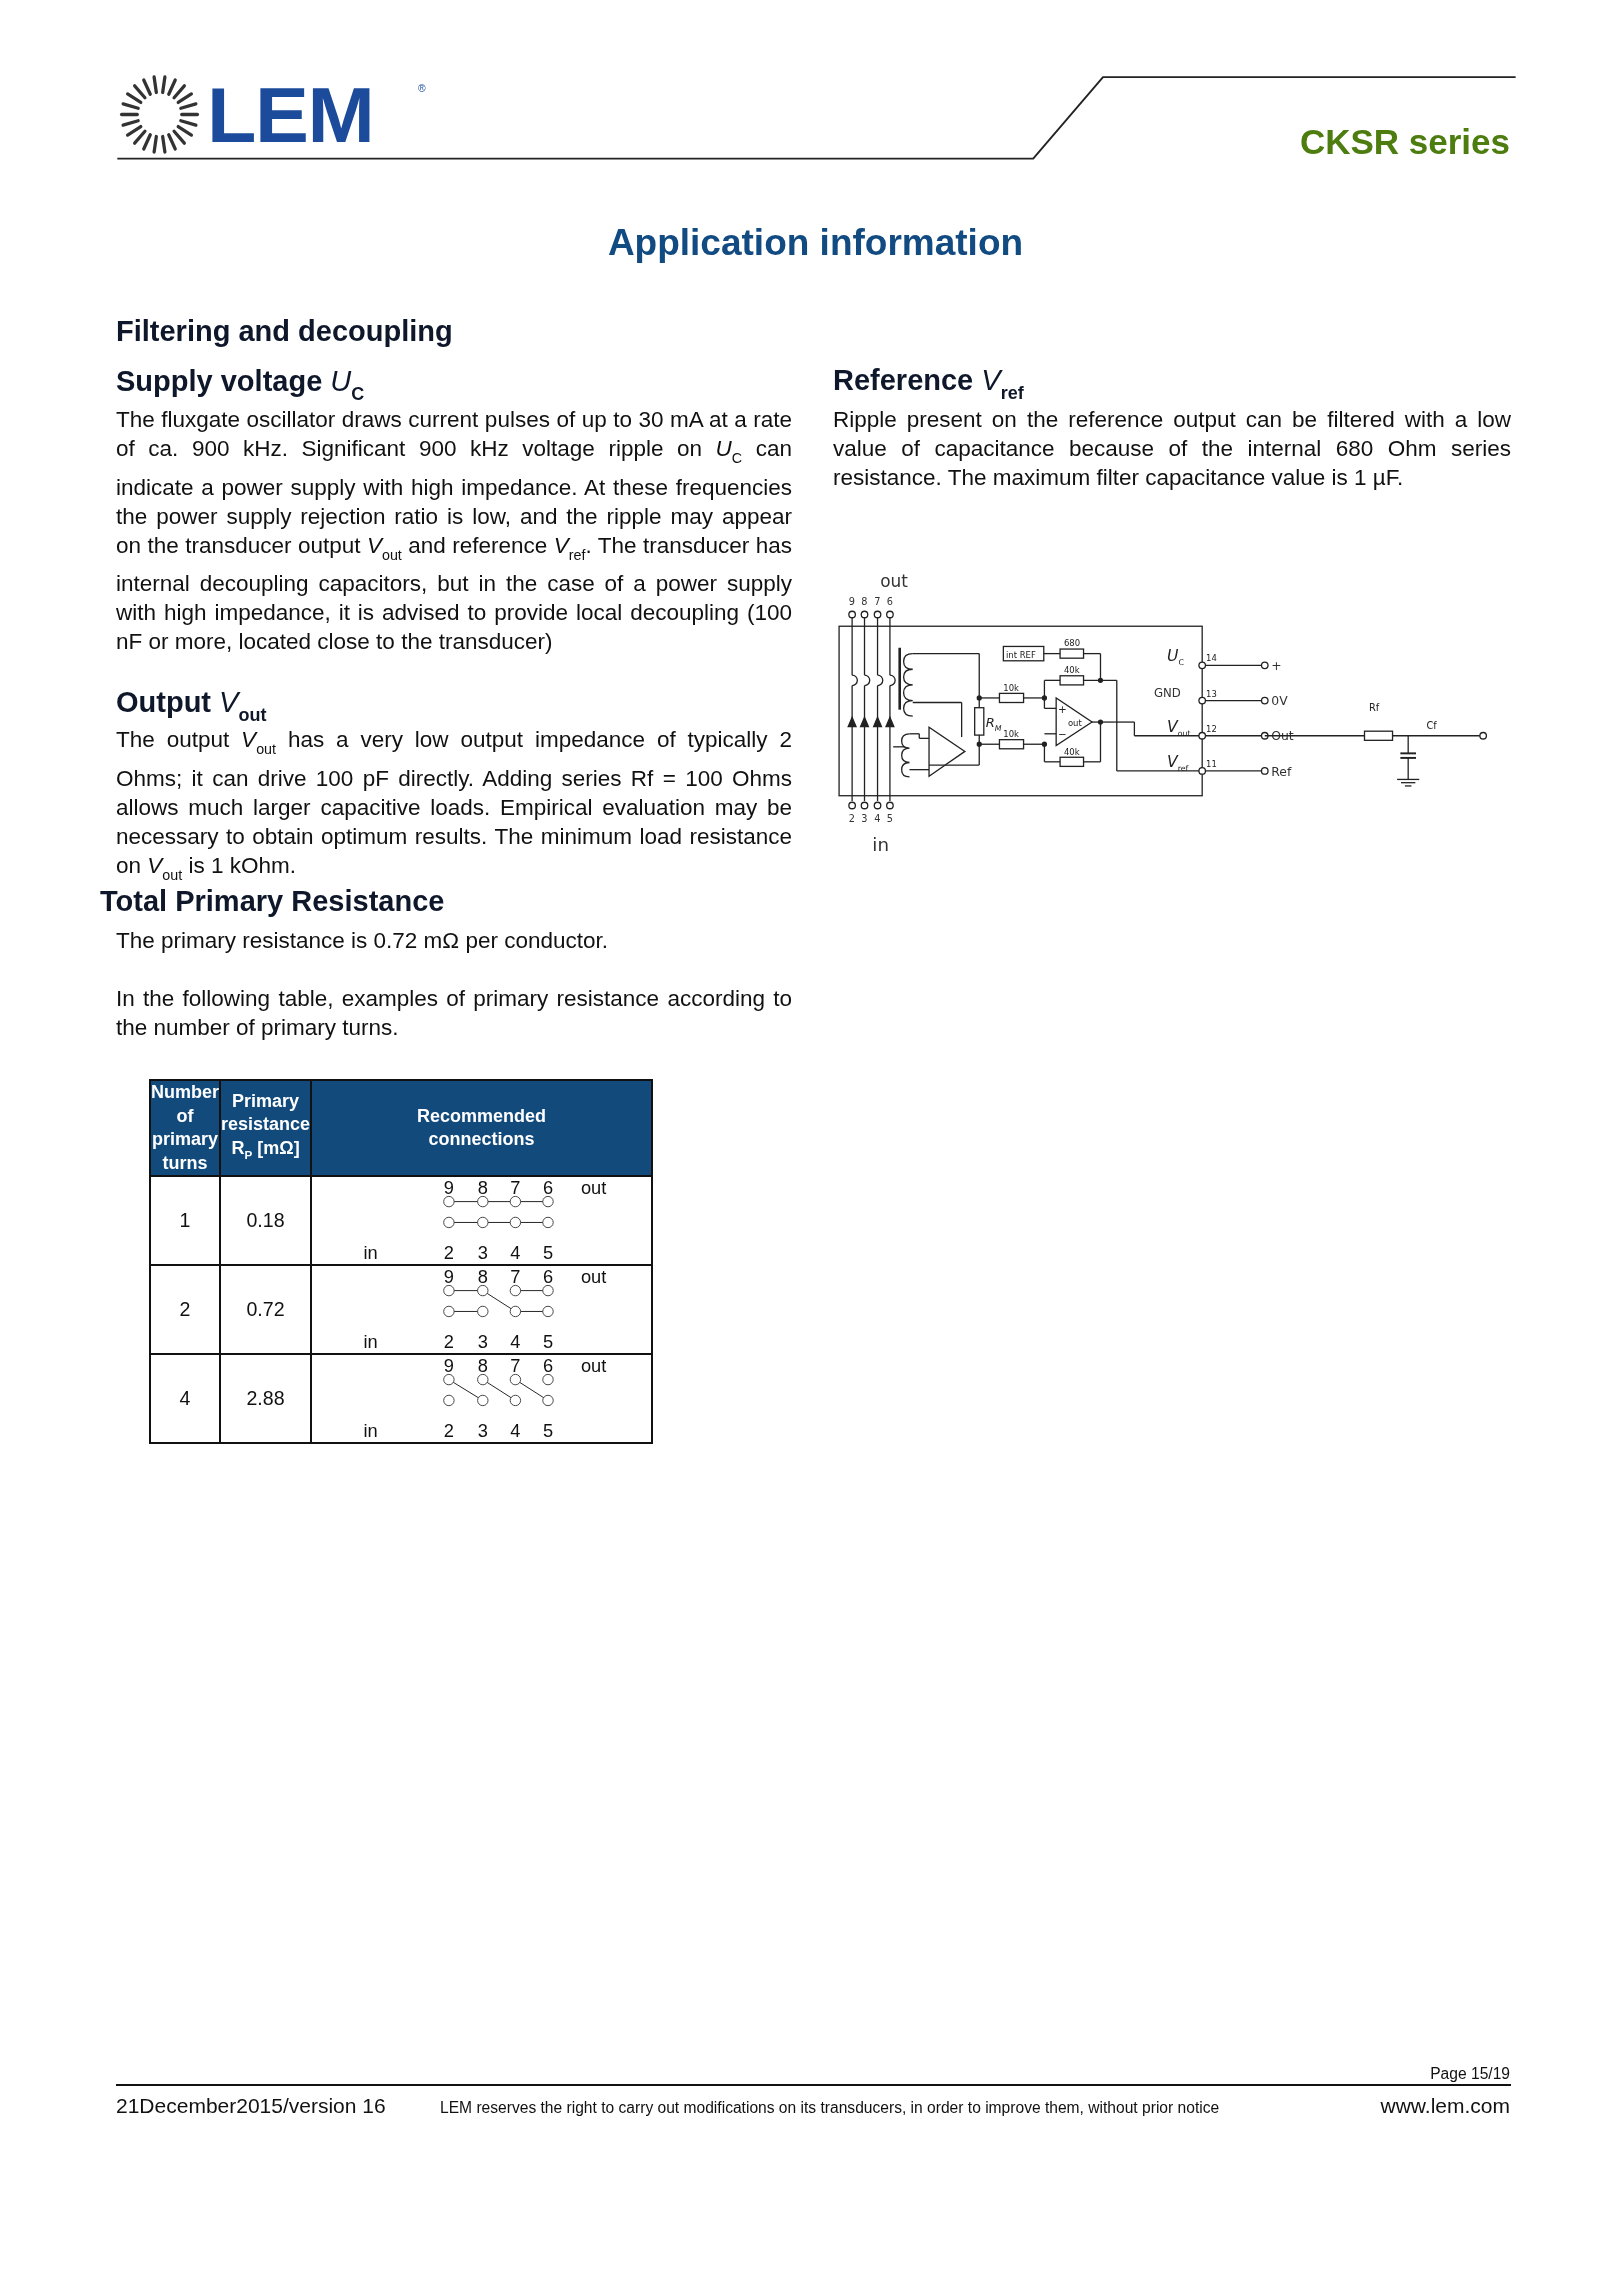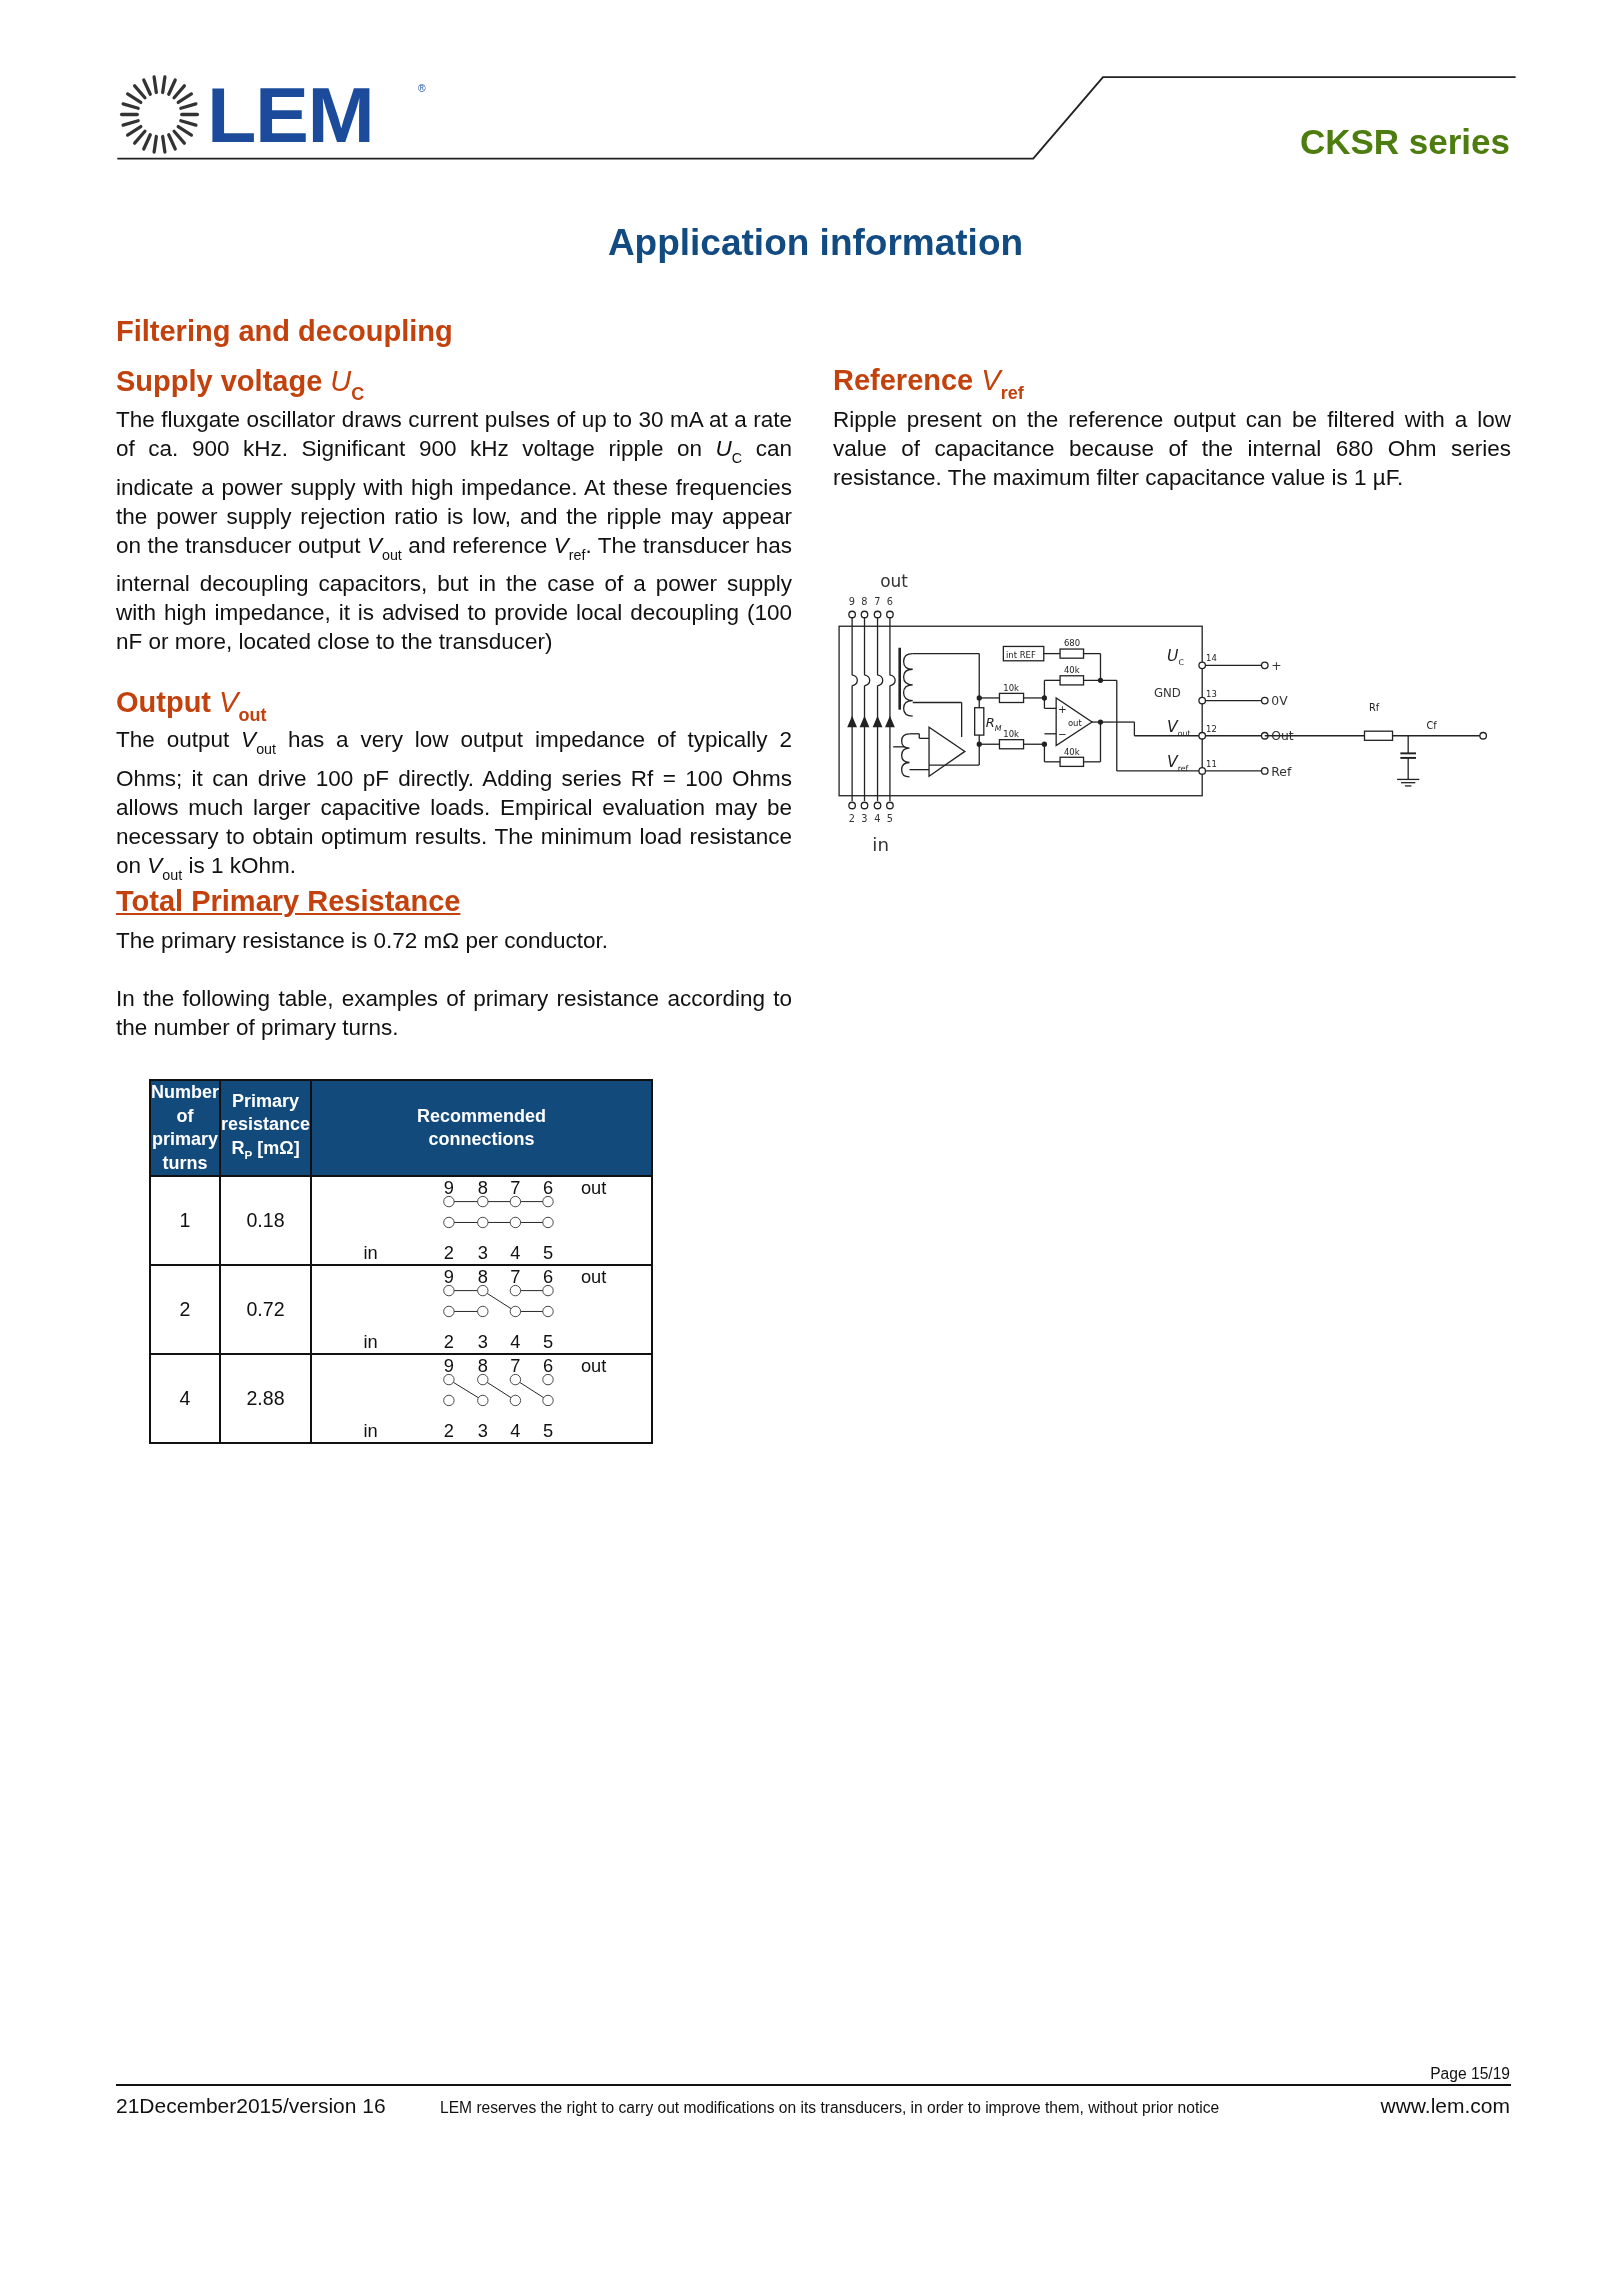--- a/index.html
+++ b/index.html
@@ -1,20 +1,20 @@
 <!DOCTYPE html>
 <html style="font-size:10.4px"><head>
 <meta charset="utf-8">
 <style>
   html, body { margin: 0; padding: 0; background: #ffffff; }
   body { width: 1616px; height: 2284px; position: relative; overflow: hidden;
          font-family: "Liberation Sans", sans-serif; color: #111; }
   .abs { position: absolute; }
   .h-main { font-weight: bold; font-size: 37px; color: #124a82; }
-  .h2 { font-weight: bold; font-size: 29px; color: #c2410c; white-space: nowrap; }
+  .h2 { font-weight: bold; font-size: 29px; color: #0f172a; white-space: nowrap; }
   .h2 i { font-weight: normal; }
   .h2 sub, .h2 .sub { font-size: 18px; vertical-align: -9px; font-style: normal; font-weight: bold; }
   .body-text { font-size: 22.5px; line-height: 29px; text-align: justify; text-align-last: left; }
   .body-text i { font-style: italic; }
   .body-text .sub { font-size: 14.3px; vertical-align: -6.5px; font-style: normal; }
   .series { font-weight: bold; font-size: 35px; color: #4d7c0f; }
   table.rp { position: absolute; left: 149px; top: 1079px; width: 503px; border-collapse: collapse; }
   table.rp th { background: #124a7c; color: #fff; font-size: 18px; font-weight: bold; line-height: 23.5px;
                 border: 2px solid #111; padding: 0; height: 85px; }
   table.rp td { border: 2px solid #111; font-size: 19.6px; text-align: center; padding: 0; height: 87px; }
@@ -69,21 +69,21 @@
   <div class="abs h2" style="left:116px;top:365px;">
     <span>Supply voltage </span><i>U</i><span class="sub">C</span>
   </div>
   <div class="abs body-text" style="left:116px;top:405px;width:676px;">The fluxgate oscillator draws current pulses of up to 30 mA at a rate of ca. 900 kHz. Significant 900 kHz voltage ripple on <i>U</i><span class="sub">C</span> can indicate a power supply with high impedance. At these frequencies the power supply rejection ratio is low, and the ripple may appear on the transducer output <i>V</i><span class="sub">out</span> and reference <i>V</i><span class="sub">ref</span>. The transducer has internal decoupling capacitors, but in the case of a power supply with high impedance, it is advised to provide local decoupling (100 nF or more, located close to the transducer)</div>
 
   <div class="abs h2" style="left:116px;top:686px;">
     <span>Output </span><i>V</i><span class="sub">out</span>
   </div>
   <div class="abs body-text" style="left:116px;top:725px;width:676px;">The output <i>V</i><span class="sub">out</span> has a very low output impedance of typically 2 Ohms; it can drive 100 pF directly. Adding series Rf = 100 Ohms allows much larger capacitive loads. Empirical  evaluation may be necessary to obtain optimum results. The minimum load resistance on <i>V</i><span class="sub">out</span> is 1 kOhm.</div>
 
-  <div class="abs h2" style="left:116px;top:885px;text-decoration:underline;">Total Primary Resistance</div>
+  <div class="abs h2" style="left:100px;top:885px;">Total Primary Resistance</div>
   <div class="abs body-text" style="left:116px;top:926px;width:676px;">The primary resistance is 0.72 mΩ per conductor.</div>
   <div class="abs body-text" style="left:116px;top:984px;width:676px;text-align-last:left;">In the following table, examples of primary resistance according to the number of primary turns.</div>
 </div>
 
 <div>
   <div class="abs h2" style="left:833px;top:364px;">
     <span>Reference </span><i>V</i><span class="sub">ref</span>
   </div>
   <div class="abs body-text" style="left:833px;top:405px;width:678px;">Ripple present on the reference output can be filtered with a low value of capacitance because of the internal 680 Ohm series resistance. The maximum filter capacitance value is 1 µF.</div>
 

